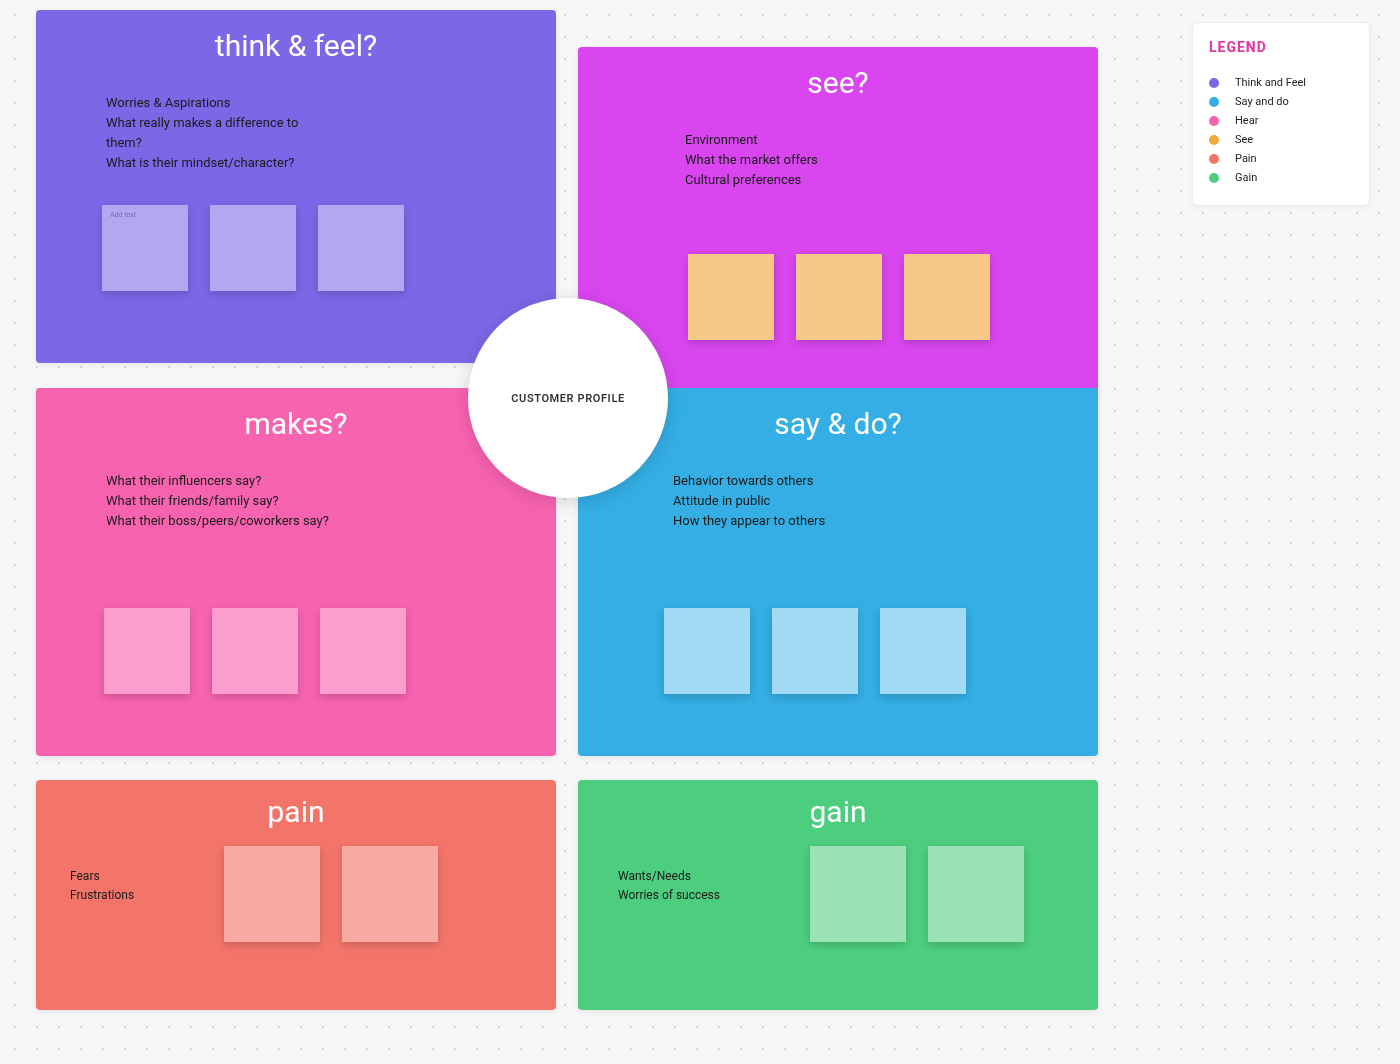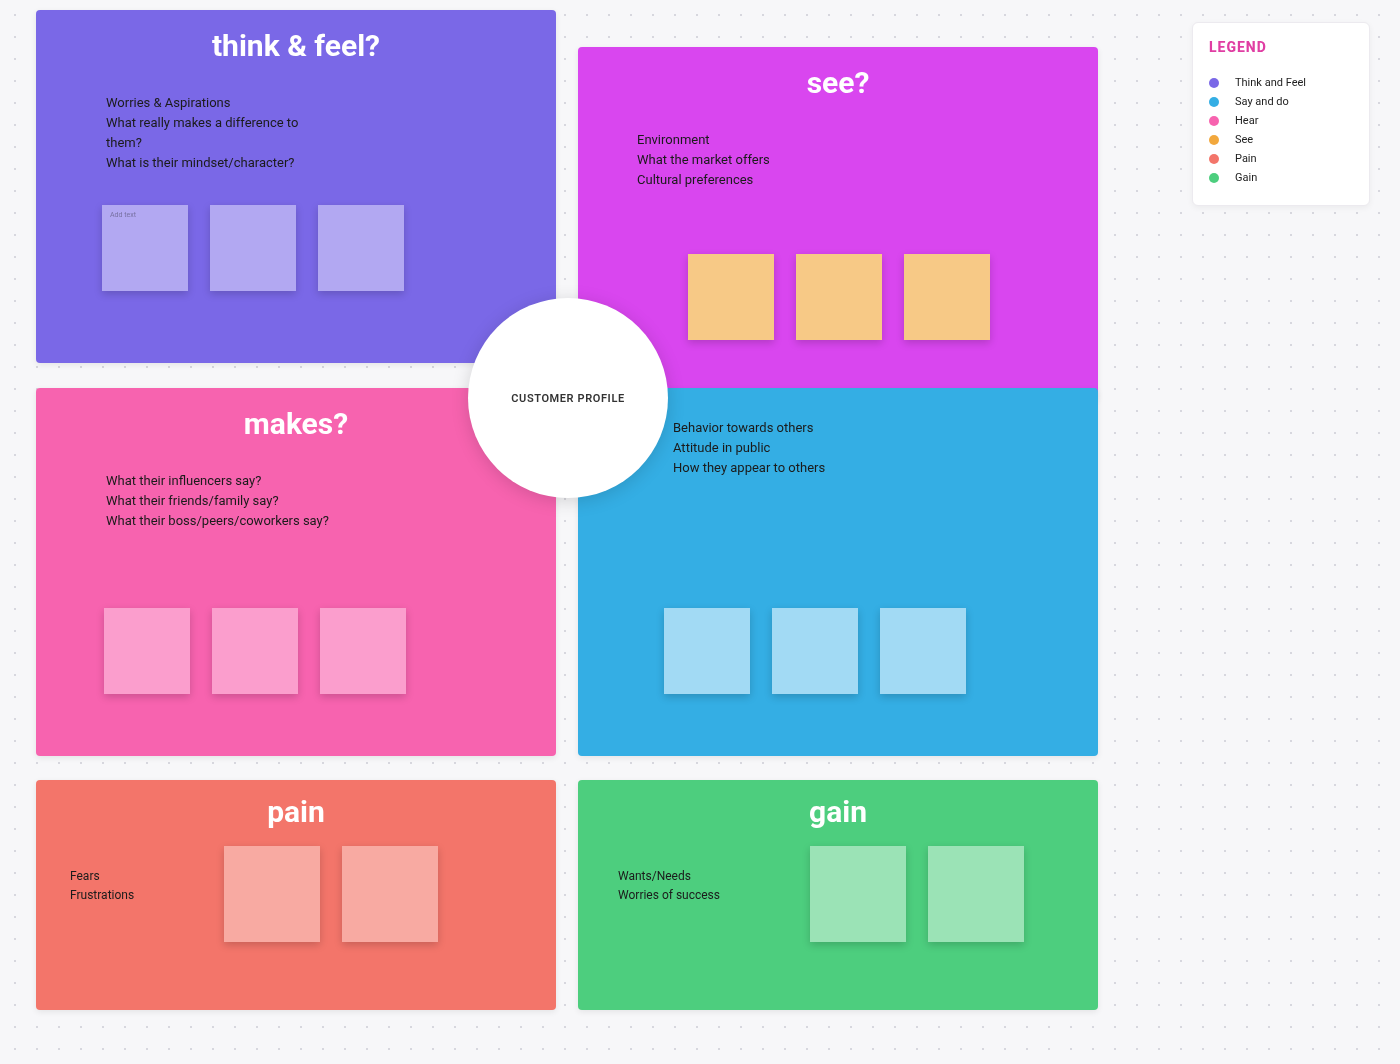--- a/index.html
+++ b/index.html
@@ -24,21 +24,21 @@
     height: 1040px;
   }
 
   .quad {
     position: absolute;
     border-radius: 4px;
     box-shadow: 0 2px 6px rgba(0,0,0,0.08);
   }
   .quad .title {
     color: #ffffff;
-    font-weight: 700;
+    font-weight: 400;
     font-size: 30px;
     text-align: center;
     padding-top: 18px;
   }
   .quad .prompts {
     padding: 30px 0 0 70px;
     font-size: 13px;
     color: #1b1b1b;
     line-height: 1.55;
     max-width: 300px;
@@ -63,21 +63,21 @@
     color: rgba(0,0,0,0.35);
   }
 
   
   #q-think { left: 0; top: 0; width: 520px; height: 353px; background: #7a68e7; }
   #q-think .cards { left: 66px; bottom: 72px; }
   #q-think .card { background: #b2a8f2; }
 
   
   #q-see { left: 542px; top: 0; width: 520px; height: 353px; background: #d946ef; margin-top: 37px; }
-  #q-see .prompts { padding-left: 59px; }
+  #q-see .prompts { padding-left: 107px; }
   #q-see .cards { left: 110px; bottom: 60px; }
   #q-see .card { background: #f7c986; }
 
   
   #q-hear { left: 0; top: 378px; width: 520px; height: 368px; background: #f763af; }
   #q-hear .cards { left: 68px; bottom: 62px; }
   #q-hear .card { background: #fb9ecd; }
 
   
   #q-say { left: 542px; top: 378px; width: 520px; height: 368px; background: #34aee4; }
@@ -197,20 +197,21 @@
       <div>What their boss/peers/coworkers say?</div>
     </div>
     <div class="cards">
       <div class="card"></div>
       <div class="card"></div>
       <div class="card"></div>
     </div>
   </div>
 
   <div id="q-say" class="quad">
+    <div class="title">say &amp; do?</div>
     <div class="prompts">
       <div>Behavior towards others</div>
       <div>Attitude in public</div>
       <div>How they appear to others</div>
     </div>
     <div class="cards">
       <div class="card"></div>
       <div class="card"></div>
       <div class="card"></div>
     </div>

